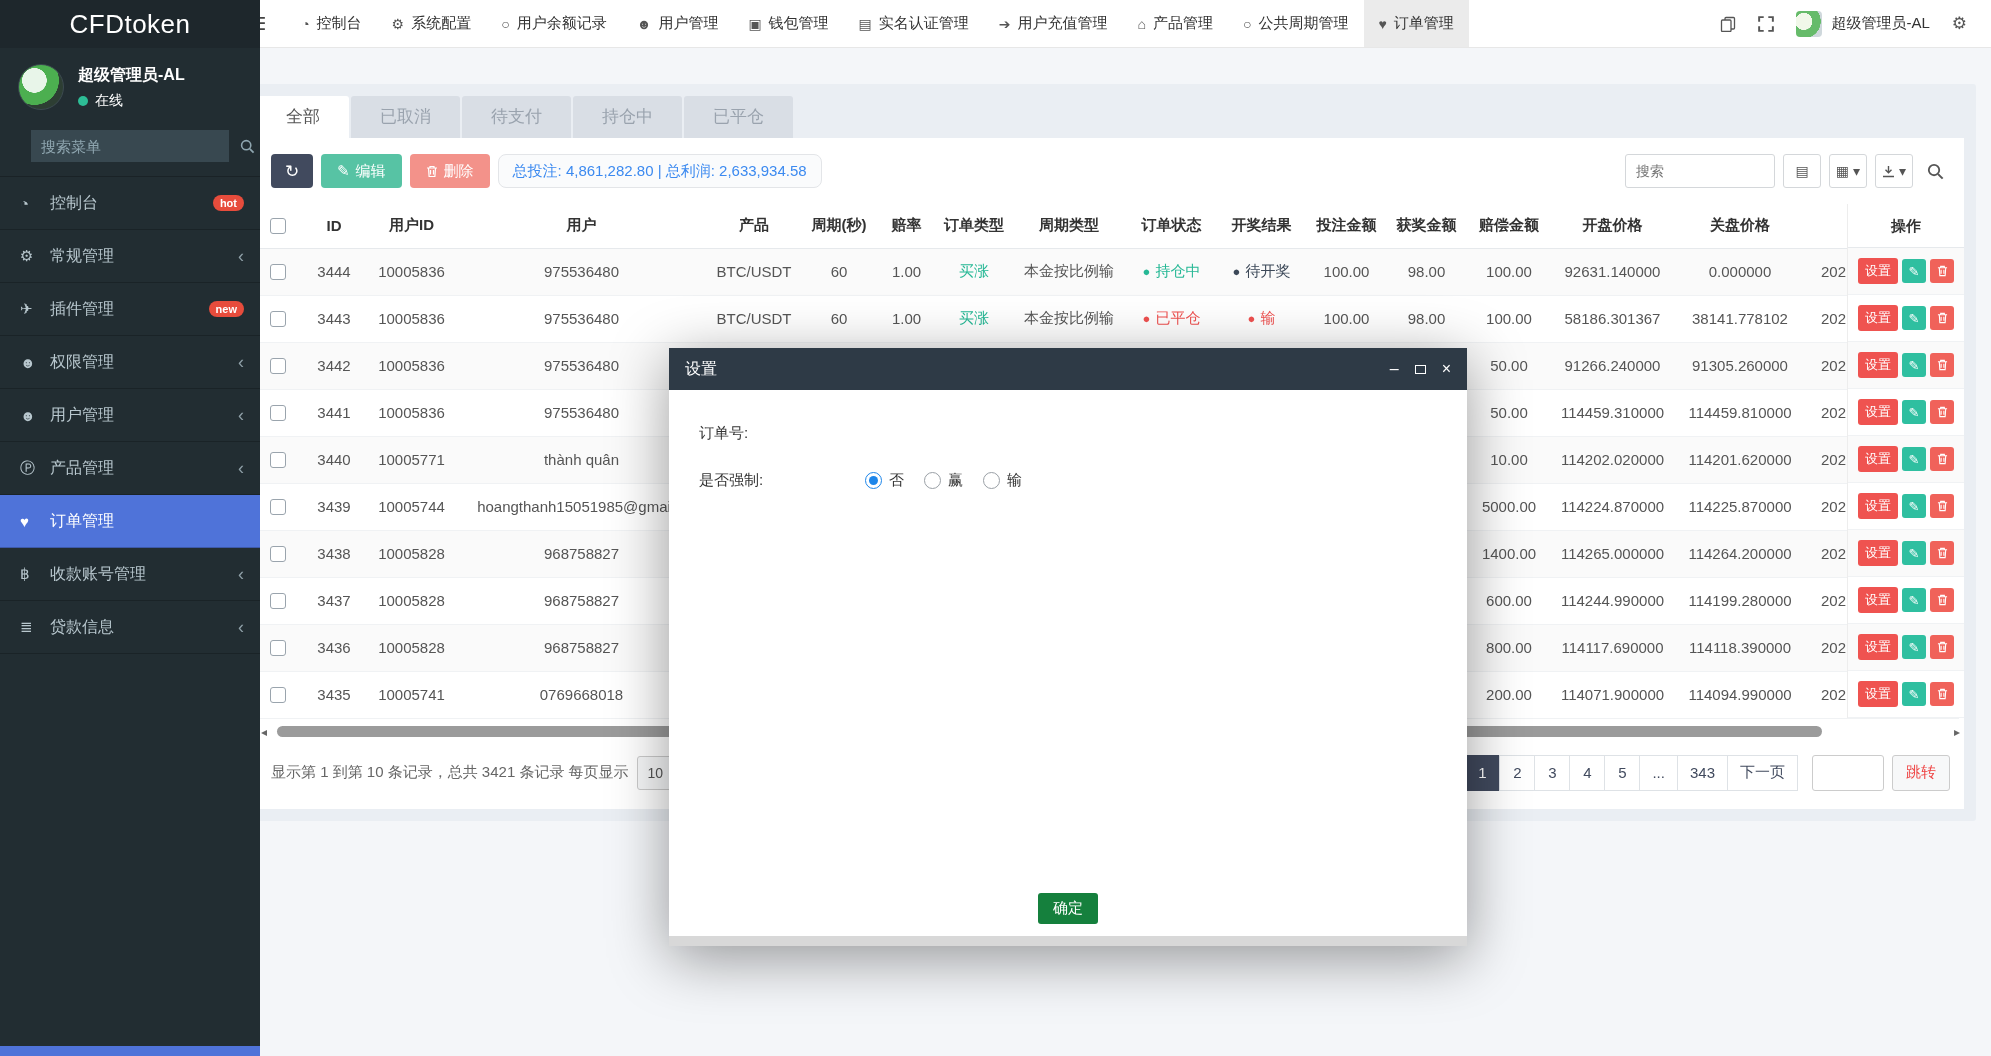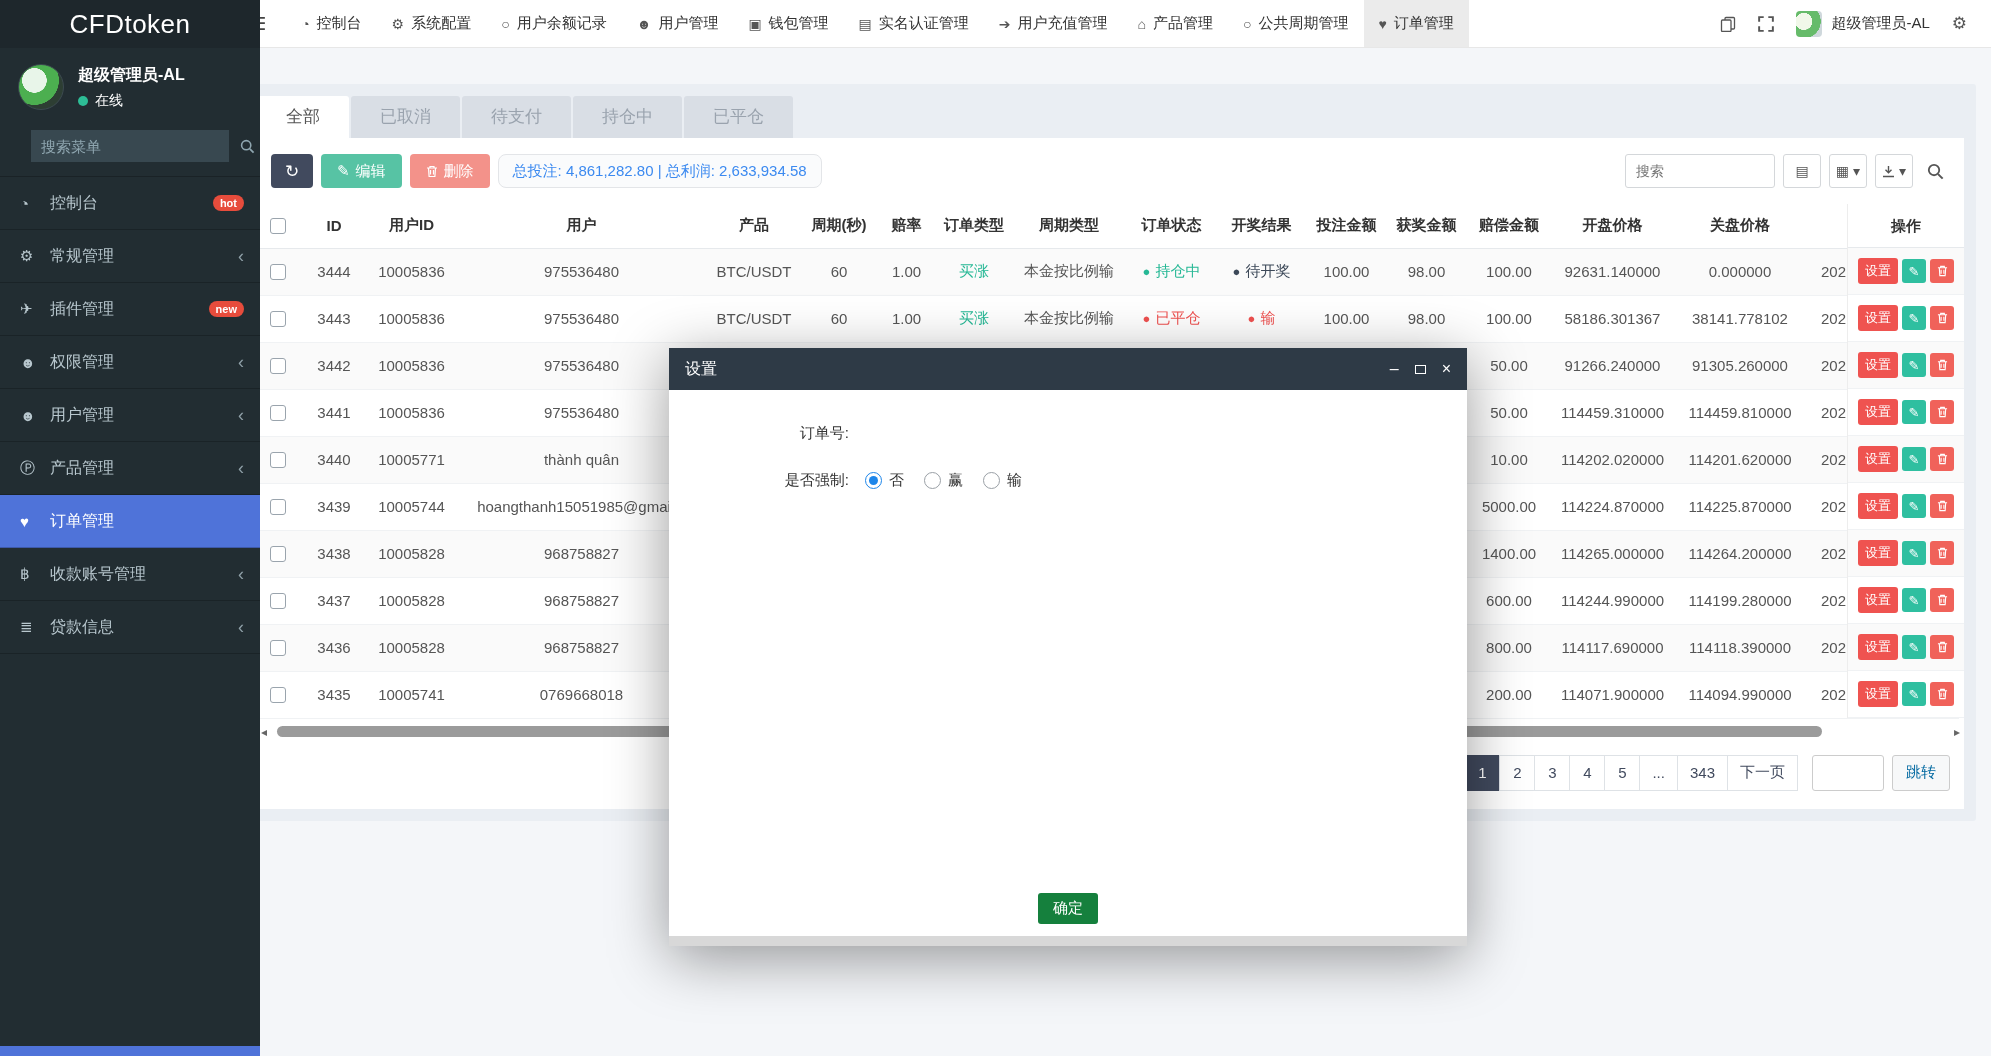--- a/index.html
+++ b/index.html
@@ -88,32 +88,32 @@
   
   .t-footer{display:flex;align-items:center;padding:0 14px;margin-top:16px}
   .info{font-size:15px;color:#666;display:flex;align-items:center;gap:8px}
   .perpage{border:1px solid #ccc;border-radius:3px;background:#f7f8f9;height:34px;display:flex;align-items:center;gap:8px;padding:0 10px;font-size:14px;color:#555;cursor:pointer}
   .pg{margin-left:auto;display:flex;align-items:center}
   .pg-list{display:flex}
   .pg-item{min-width:36px;height:36px;display:flex;align-items:center;justify-content:center;border:1px solid #dee2e6;background:#fff;color:#414a5e;font-size:15px;padding:0 12px;margin-left:-1px;cursor:pointer}
   .pg-item[data-stateval="active"]{background:#414a5e;color:#fff;border-color:#414a5e}
   .pg-item[data-stateval="muted"]{color:#8895a7}
   .pg-input{width:72px;height:36px;border:1px solid #ccc;border-radius:3px;margin-left:14px;outline:none;padding:0 8px;font-family:inherit}
-  .pg-jump{height:36px;border:1px solid #ccc;background:#f7f8f9;border-radius:3px;padding:0 13px;font-size:15px;color:#0369a1;margin-left:8px;cursor:pointer;font-family:Liberation Sans, sans-serif}
+  .pg-jump{height:36px;border:1px solid #ccc;background:#f7f8f9;border-radius:3px;padding:0 13px;font-size:15px;color:#ef4444;margin-left:8px;cursor:pointer;font-family:Liberation Sans, sans-serif}
 
   
   .modal{position:absolute;left:669px;top:348px;width:798px;height:598px;background:#fff;box-shadow:0 12px 60px rgba(0,0,0,.4);z-index:50;border-radius:2px}
   .m-head{height:42px;background:#2e3a46;display:flex;align-items:center;padding:0 16px;color:#fff;font-size:16px}
   .m-controls{margin-left:auto;display:flex;align-items:center;gap:16px}
   .m-min{cursor:pointer;font-size:16px;line-height:10px}
   .m-max{width:11px;height:9px;border:1.5px solid #fff;display:inline-block;cursor:pointer}
   .m-close{cursor:pointer;font-size:16px}
   .m-body{padding:34px 30px 0}
   .m-row{display:flex;align-items:center;margin-bottom:28px}
-  .m-label{width:150px;text-align:right;font-size:15px;color:#333;margin-right:16px}
+  .m-label{width:150px;font-size:15px;color:#333;margin-right:16px}
   .m-input{width:500px;height:36px;background:#ececec;border:1px solid #cfd4da;border-radius:2px;padding:0 12px;font-size:15px;color:#444;font-family:inherit}
   .radios{display:flex;align-items:center;gap:20px}
   .radio-opt{display:flex;align-items:center;gap:7px;font-size:15px;color:#333;cursor:pointer}
   .radio{width:17px;height:17px;border:1.5px solid #9aa0a6;border-radius:50%;position:relative;background:#fff;display:inline-block}
   .radio[data-stateval="selected"]{border-color:#1d86ea}
   .radio[data-stateval="selected"]::after{content:"";position:absolute;inset:3px;background:#1d86ea;border-radius:50%}
   .m-footer{position:absolute;bottom:10px;left:0;right:0;height:56px;display:flex;align-items:center;justify-content:center}
   .m-ok{background:#15803d;color:#fff;border:none;border-radius:3px;padding:6px 15px;font-size:15px;cursor:pointer;font-family:inherit}
   .m-strip{position:absolute;bottom:0;left:0;right:0;height:10px;background:#d8d8d8}
   svg{display:block}
@@ -791,20 +791,28 @@
 
     <div class="hscroll">
       <span class="h-arrow">◂</span>
       <div class="h-track">
           <div class="h-thumb"></div>
         </div>
       <span class="h-arrow">▸</span>
     </div>
 
     <div class="t-footer">
+      <div class="info">
+        <span>显示第 1 到第 10 条记录，总共 3421 条记录 每页显示</span>
+        <span class="perpage">
+          <span>10</span>
+          <span>▴</span>
+        </span>
+        <span>条</span>
+      </div>
       <div class="pg">
         <div class="pg-list">
 
             <span class="pg-item" data-state=".state" data-stateval="muted">上一页</span>
 
             <span class="pg-item" data-state=".state" data-stateval="active">1</span>
 
             <span class="pg-item" data-state=".state">2</span>
 
             <span class="pg-item" data-state=".state">3</span>

